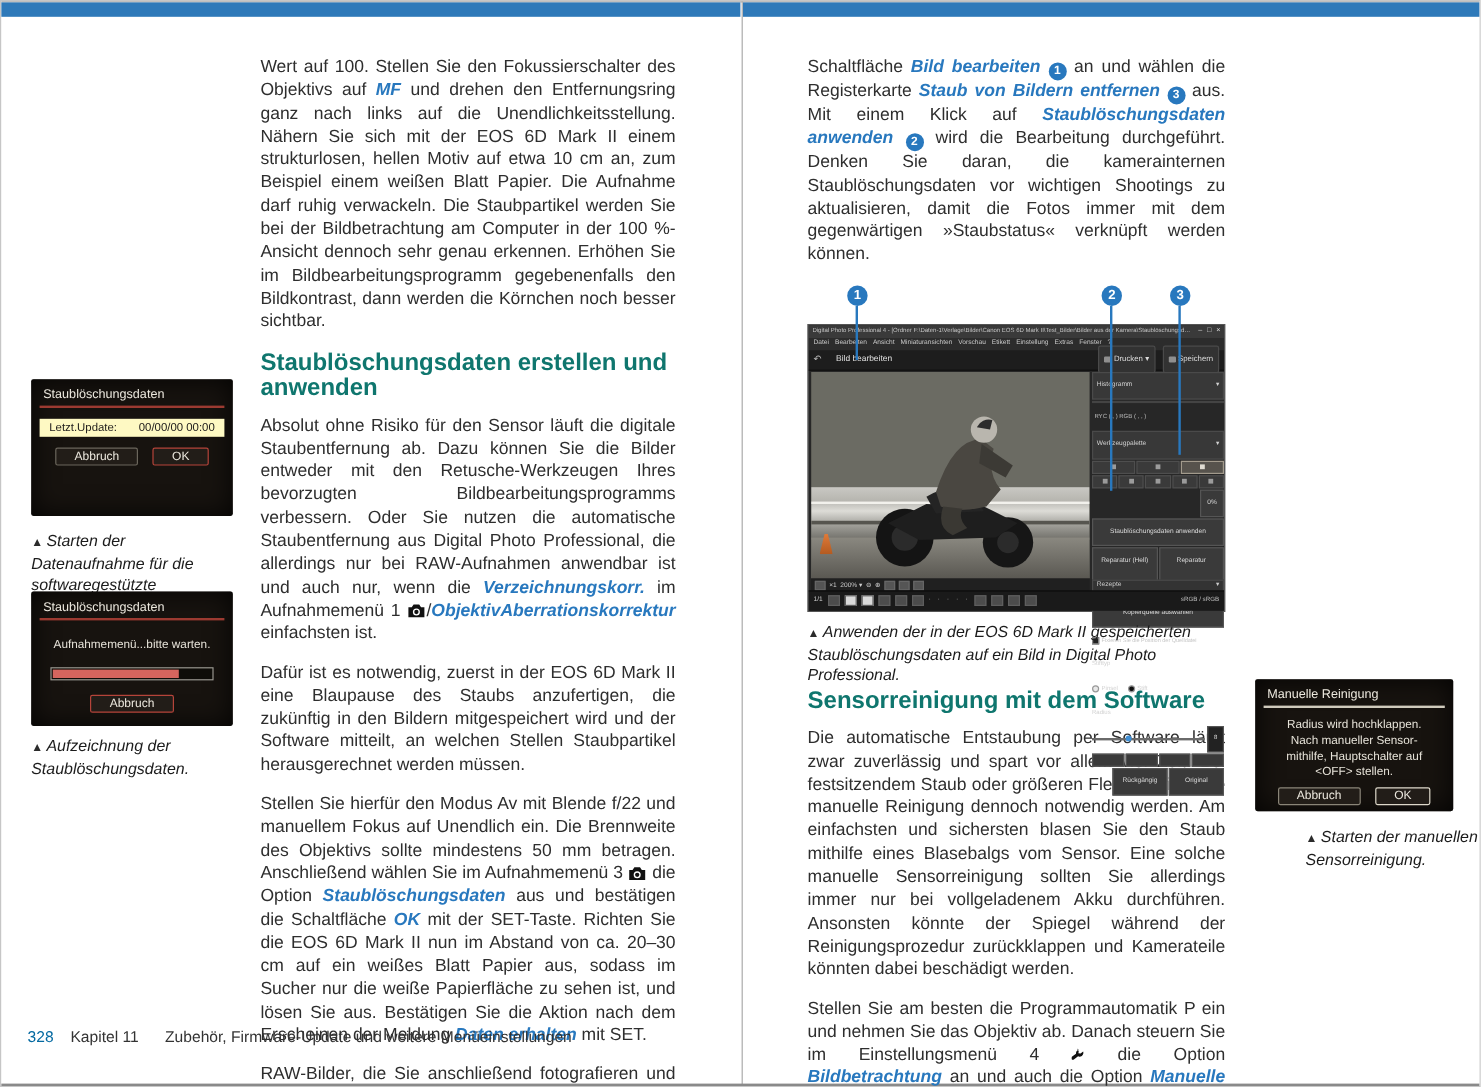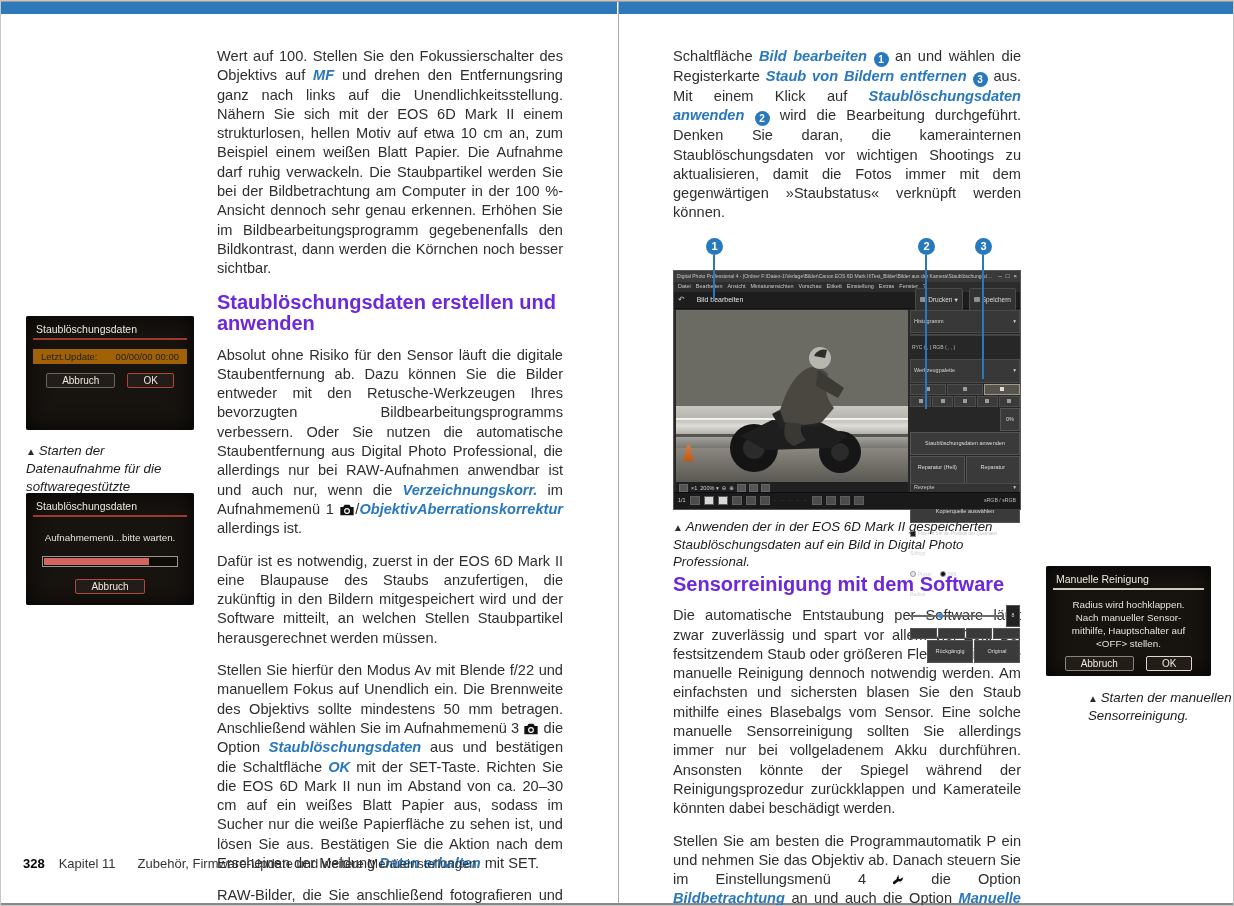--- a/index.html
+++ b/index.html
@@ -9,42 +9,42 @@
   .top-hairline{position:absolute;left:0;right:0;top:0;height:1px;background:#9a9a9a;}
   .topbar{position:absolute;top:1px;height:12px;background:#2e79b9;}
   .topbar.l{left:0;width:616px;}
   .topbar.r{left:618px;right:0;}
   .divider{position:absolute;left:617px;top:0;bottom:0;width:1px;background:#ababab;}
   .bottomline{position:absolute;left:0;right:0;bottom:0;height:2px;background:#8a8a8a;}
 
   
   .col{position:absolute;text-align:justify;font-size:14.6px;line-height:19.3px;color:#2e2e2e;}
   .col p{margin:0 0 13px 0;}
-  .col h2{font-size:20px;line-height:21.5px;color:#6d28d9;margin:4px 0 11px 0;font-weight:bold;text-align:left;}
+  .col h2{font-size:20px;line-height:21.5px;color:#0f766e;margin:4px 0 11px 0;font-weight:bold;text-align:left;}
   .em{color:#2878be;font-style:italic;font-weight:bold;}
   .badge{display:inline-block;width:15px;height:15px;border-radius:50%;background:#2878be;color:#fff;
     font-size:10px;font-weight:bold;text-align:center;line-height:15px;font-style:normal;vertical-align:-2px;}
   .inline-icon svg{vertical-align:-2px;}
 
   
   .footer{position:absolute;top:855px;font-size:13px;color:#333;}
-  .footer .pg{color:#000000;font-weight:bold;}
+  .footer .pg{color:#0369a1;font-weight:normal;}
   .footer span{margin-right:0;}
   .footer .gap-s{display:inline-block;width:14px;}
   .footer .gap-m{display:inline-block;width:22px;}
 
   
   .cam-screen{position:absolute;background:#17130f;color:#eae6dc;border-radius:2px;
     box-shadow:inset 0 0 22px rgba(0,0,0,.85);overflow:hidden;}
   .cs-title{font-size:10.5px;padding:7px 10px 3px 10px;color:#ece8de;}
   .cs-rule{height:2px;margin:0 7px;}
   .cs-rule.red{background:#9c3a31;}
   .cs-rule.lite{background:#cfcabc;}
   .cs-body{font-size:9.8px;text-align:center;line-height:13px;margin-top:8px;color:#e6e2d8;}
-  .cs-bar{background:#a16207;color:#23211e;font-size:9.5px;display:flex;justify-content:space-between;
+  .cs-bar{background:#fef9c3;color:#23211e;font-size:9.5px;display:flex;justify-content:space-between;
     padding:2px 8px;margin:9px 7px 0 7px;}
   .cs-buttons{display:flex;justify-content:center;gap:12px;margin-top:9px;}
   .cs-btn{font-size:10px;padding:1px 15px;border:1px solid #6b665c;border-radius:2px;background:#221d18;color:#ece8de;}
   .cs-btn.red{border-color:#b5443a;}
   .cs-btn.lite{border-color:#ddd8ca;}
   .cs-btn.dim{border-color:#8a8578;}
   .cs-progress{height:9px;border:1px solid #9a9790;margin:12px 16px 0 16px;background:#0e0c08;position:relative;}
   .cs-progress-fill{position:absolute;top:1px;bottom:1px;left:1px;background:#d4655e;}
 
   .caption{position:absolute;font-style:italic;font-size:13.3px;line-height:17.3px;color:#1c1c1c;text-align:left;}
@@ -157,21 +157,21 @@
   <div class="divider"></div>
   <div class="bottomline"></div>
 
   <div class="col" style="left:216px;top:46px;width:346px;">
     <p><span>Wert auf 100. Stellen Sie den Fokussierschalter des Objektivs auf </span><span class="em">MF</span><span> und drehen den Entfernungsring ganz nach links auf die Unendlichkeitsstellung. Nähern Sie sich mit der EOS 6D Mark II einem strukturlosen, hellen Motiv auf etwa 10 cm an, zum Beispiel einem weißen Blatt Papier. Die Aufnahme darf ruhig verwackeln. Die Staubpartikel werden Sie bei der Bildbetrachtung am Computer in der 100 %-Ansicht dennoch sehr genau erkennen. Erhöhen Sie im Bildbearbeitungsprogramm gegebenenfalls den Bildkontrast, dann werden die Körnchen noch besser sichtbar.</span></p>
     <h2>Staublöschungsdaten erstellen und anwenden</h2>
     <p><span>Absolut ohne Risiko für den Sensor läuft die digitale Staubentfernung ab. Dazu können Sie die Bilder entweder mit den Retusche-Werkzeugen Ihres bevorzugten Bildbearbeitungsprogramms verbessern. Oder Sie nutzen die automatische Staubentfernung aus Digital Photo Professional, die allerdings nur bei RAW-Aufnahmen anwendbar ist und auch nur, wenn die </span><span class="em">Verzeichnungskorr.</span><span> im Aufnahmemenü 1 </span><span class="inline-icon"><svg width="16" height="12" viewBox="0 0 24 18">
             <path d="M2 4.5h4.2L8.5 1h7L17.8 4.5H22V17H2z" fill="#111"></path>
             <circle cx="12" cy="10.5" r="4.4" fill="#fff"></circle>
             <circle cx="12" cy="10.5" r="2.7" fill="#111"></circle>
-          </svg></span><span>/</span><span class="em">ObjektivAberrationskorrektur</span><span> allerdings ist.</span></p>
+          </svg></span><span>/</span><span class="em">ObjektivAberrationskorrektur</span><span> einfachsten ist.</span></p>
     <p>Dafür ist es notwendig, zuerst in der EOS 6D Mark II eine Blaupause des Staubs anzufertigen, die zukünftig in den Bildern mitgespeichert wird und der Software mitteilt, an welchen Stellen Staubpartikel herausgerechnet werden müssen.</p>
     <p><span>Stellen Sie hierfür den Modus Av mit Blende f/22 und manuellem Fokus auf Unendlich ein. Die Brennweite des Objektivs sollte mindestens 50 mm betragen. Anschließend wählen Sie im Aufnahmemenü 3 </span><span class="inline-icon"><svg width="16" height="12" viewBox="0 0 24 18">
             <path d="M2 4.5h4.2L8.5 1h7L17.8 4.5H22V17H2z" fill="#111"></path>
             <circle cx="12" cy="10.5" r="4.4" fill="#fff"></circle>
             <circle cx="12" cy="10.5" r="2.7" fill="#111"></circle>
           </svg></span><span> die Option </span><span class="em">Staublöschungsdaten</span><span> aus und bestätigen die Schaltfläche </span><span class="em">OK</span><span> mit der SET-Taste. Richten Sie die EOS 6D Mark II nun im Abstand von ca. 20–30 cm auf ein weißes Blatt Papier aus, sodass im Sucher nur die weiße Papierfläche zu sehen ist, und lösen Sie aus. Bestätigen Sie die Aktion nach dem Erscheinen der Meldung </span><span class="em">Daten erhalten</span><span> mit SET.</span></p>
     <p>RAW-Bilder, die Sie anschließend fotografieren und mit Digital Photo Professional öffnen, können nun recht einfach nachträglich digital »entstaubt« werden. Dazu wählen Sie das Bild im Ordnerverzeichnis aus, klicken die</p>
   </div>
 
   <div class="cam-screen" style="left:25px;top:315px;width:168px;height:114px;">
@@ -192,20 +192,21 @@
     <div class="cs-title">Staublöschungsdaten</div>
     <div class="cs-rule red"></div>
     <div class="cs-body" style="margin-top:14px;">Aufnahmemenü...bitte warten.</div>
     <div class="cs-progress">
       <div class="cs-progress-fill" style="width: 78%;"></div>
     </div>
     <div class="cs-buttons" style="margin-top:12px;">
       <span class="cs-btn red">Abbruch</span>
     </div>
   </div>
+  <div class="caption" style="left:25px;top:612px;width:172px;">Aufzeichnung der Staublöschungsdaten.</div>
 
   <div class="footer" style="left:22px;">
     <span class="pg">328</span><span class="gap-s"></span><span>Kapitel 11</span><span class="gap-m"></span><span>Zubehör, Firmware-Update und weitere Menüeinstellungen</span>
   </div>
 
   <div class="col" style="left:672px;top:46px;width:348px;">
     <p><span>Schaltfläche </span><span class="em">Bild bearbeiten</span><span> </span><span class="badge">1</span><span> an und wählen die Registerkarte </span><span class="em">Staub von Bildern entfernen</span><span> </span><span class="badge">3</span><span> aus. Mit einem Klick auf </span><span class="em">Staublöschungsdaten anwenden</span><span> </span><span class="badge">2</span><span> wird die Bearbeitung durchgeführt. Denken Sie daran, die kamerainternen Staublöschungsdaten vor wichtigen Shootings zu aktualisieren, damit die Fotos immer mit dem gegenwärtigen »Staubstatus« verknüpft werden können.</span></p>
 
     <div class="fig">
       <div class="callout" style="left:33px;">1</div>

